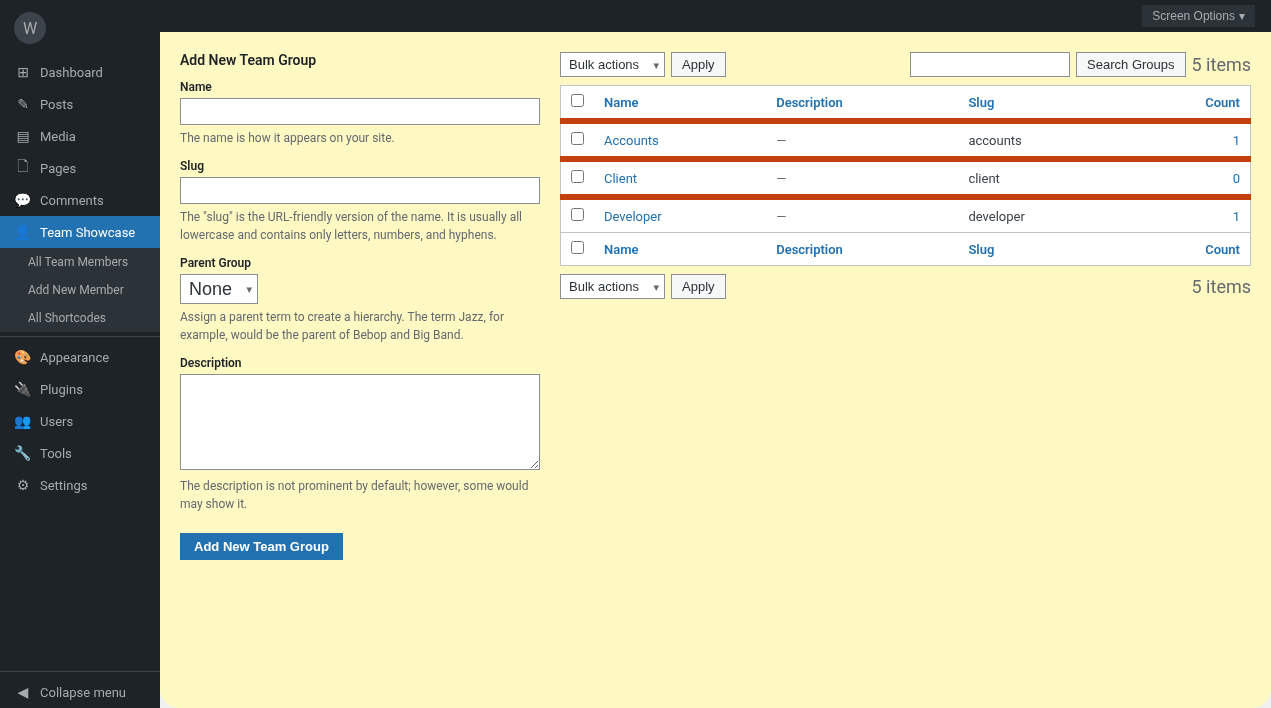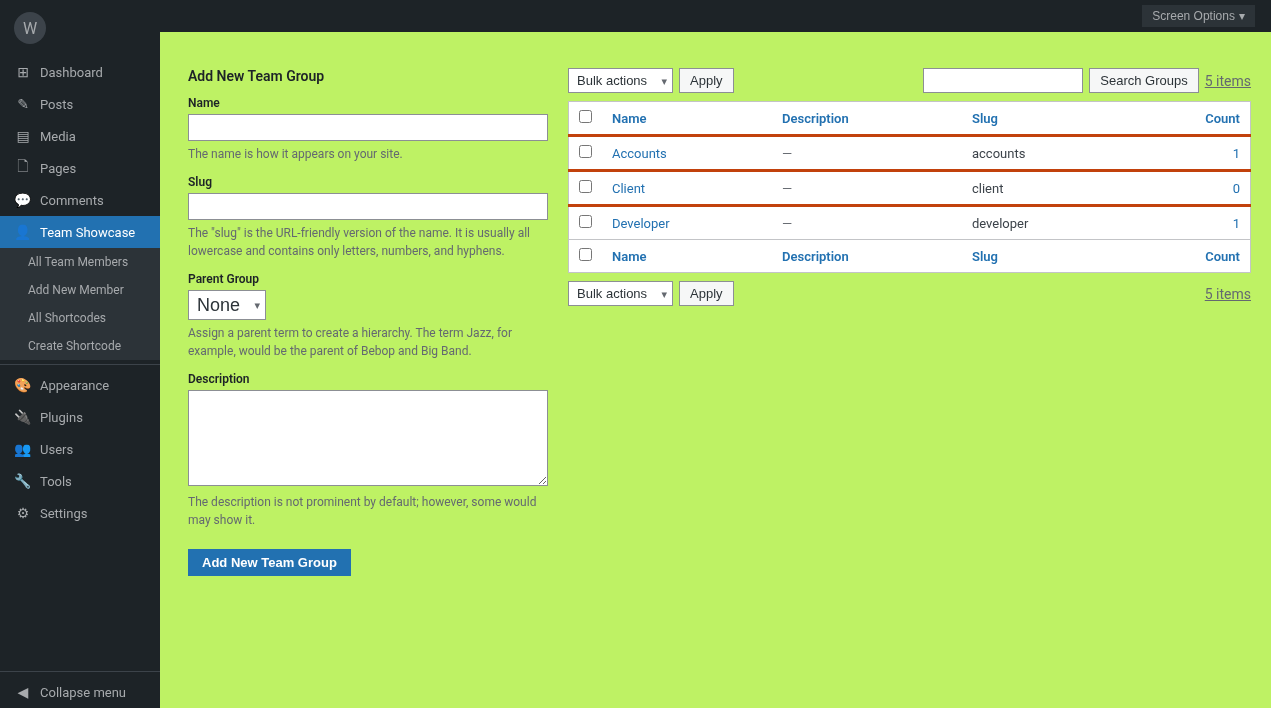--- a/index.html
+++ b/index.html
@@ -74,42 +74,42 @@
       font-size: 12px;
       cursor: pointer;
       display: flex; align-items: center; gap: 4px;
     }
 
     
     #main {
       flex: 1;
       display: flex;
       flex-direction: column;
-      background: #bef264;
-      padding-top: 52px;
+      background: #fef9c3;
+      padding-top: 36px;
       height: 708px;
       overflow-y: auto;
+      border-radius: 19px;
     }
     #main-inner {
       padding: 16px 20px;
       flex: 1;
     }
     .page-title {
       font-size: 23px;
       font-weight: 400;
       color: #1d2327;
       margin-bottom: 16px;
     }
 
     
     .content-area {
       display: flex;
       gap: 20px;
       align-items: flex-start;
-      margin-left: 8px;
     }
 
     
     .add-new-form {
       width: 360px;
       flex-shrink: 0;
     }
     .add-new-form h2 {
       font-size: 14px;
       font-weight: 600;
@@ -208,21 +208,21 @@
       -webkit-appearance: none;
     }
     .apply-btn {
       background: #f6f7f7;
       border: 1px solid #8c8f94;
       color: #2c3338;
       padding: 4px 10px;
       font-size: 13px;
       cursor: pointer;
     }
-    .items-count { font-size: 14px; color: #646970; text-decoration: underline; }
+    .items-count { font-size: 18px; color: #646970; }
     .search-input {
       padding: 4px 8px;
       border: 1px solid #8c8f94;
       background: #fff;
       font-size: 13px;
       width: 160px;
       outline: none;
     }
     .search-btn {
       background: #f6f7f7;
@@ -247,21 +247,21 @@
       text-align: left;
       font-size: 13px;
       font-weight: 600;
       color: #2271b1;
       background: #fff;
     }
     .data-table th.col-check { width: 26px; }
     .data-table th.col-count { text-align: right; color: #2271b1; }
     .data-table td {
       padding: 8px 10px;
-      border-top: 3px solid #c2410c;
+      border-top: 6px solid #c2410c;
       font-size: 13px;
       color: #3c434a;
       vertical-align: middle;
     }
     .data-table td.col-check { width: 26px; }
     .data-table td.col-count { text-align: right; color: #2271b1; }
     .data-table .group-name-link { color: #2271b1; text-decoration: none; font-weight: 400; }
     .dash { color: #646970; }
     .data-table tfoot th { border-top: 1px solid #c3c4c7; background: #fff; }
 
@@ -307,23 +307,20 @@
   </div>
   <div class="sidebar-submenu">
     <div class="sidebar-item">
       <span>All Team Members</span>
     </div>
     <div class="sidebar-item">
       <span>Add New Member</span>
     </div>
     <div class="sidebar-item">
       <span>All Shortcodes</span>
-    </div>
-    <div class="sidebar-item">
-      <span>Create Shortcode</span>
     </div>
   </div>
 
   <div class="sidebar-divider"></div>
 
   <div class="sidebar-item">
     <span class="icon">🎨</span>
     <span>Appearance</span>
   </div>
   <div class="sidebar-item">

